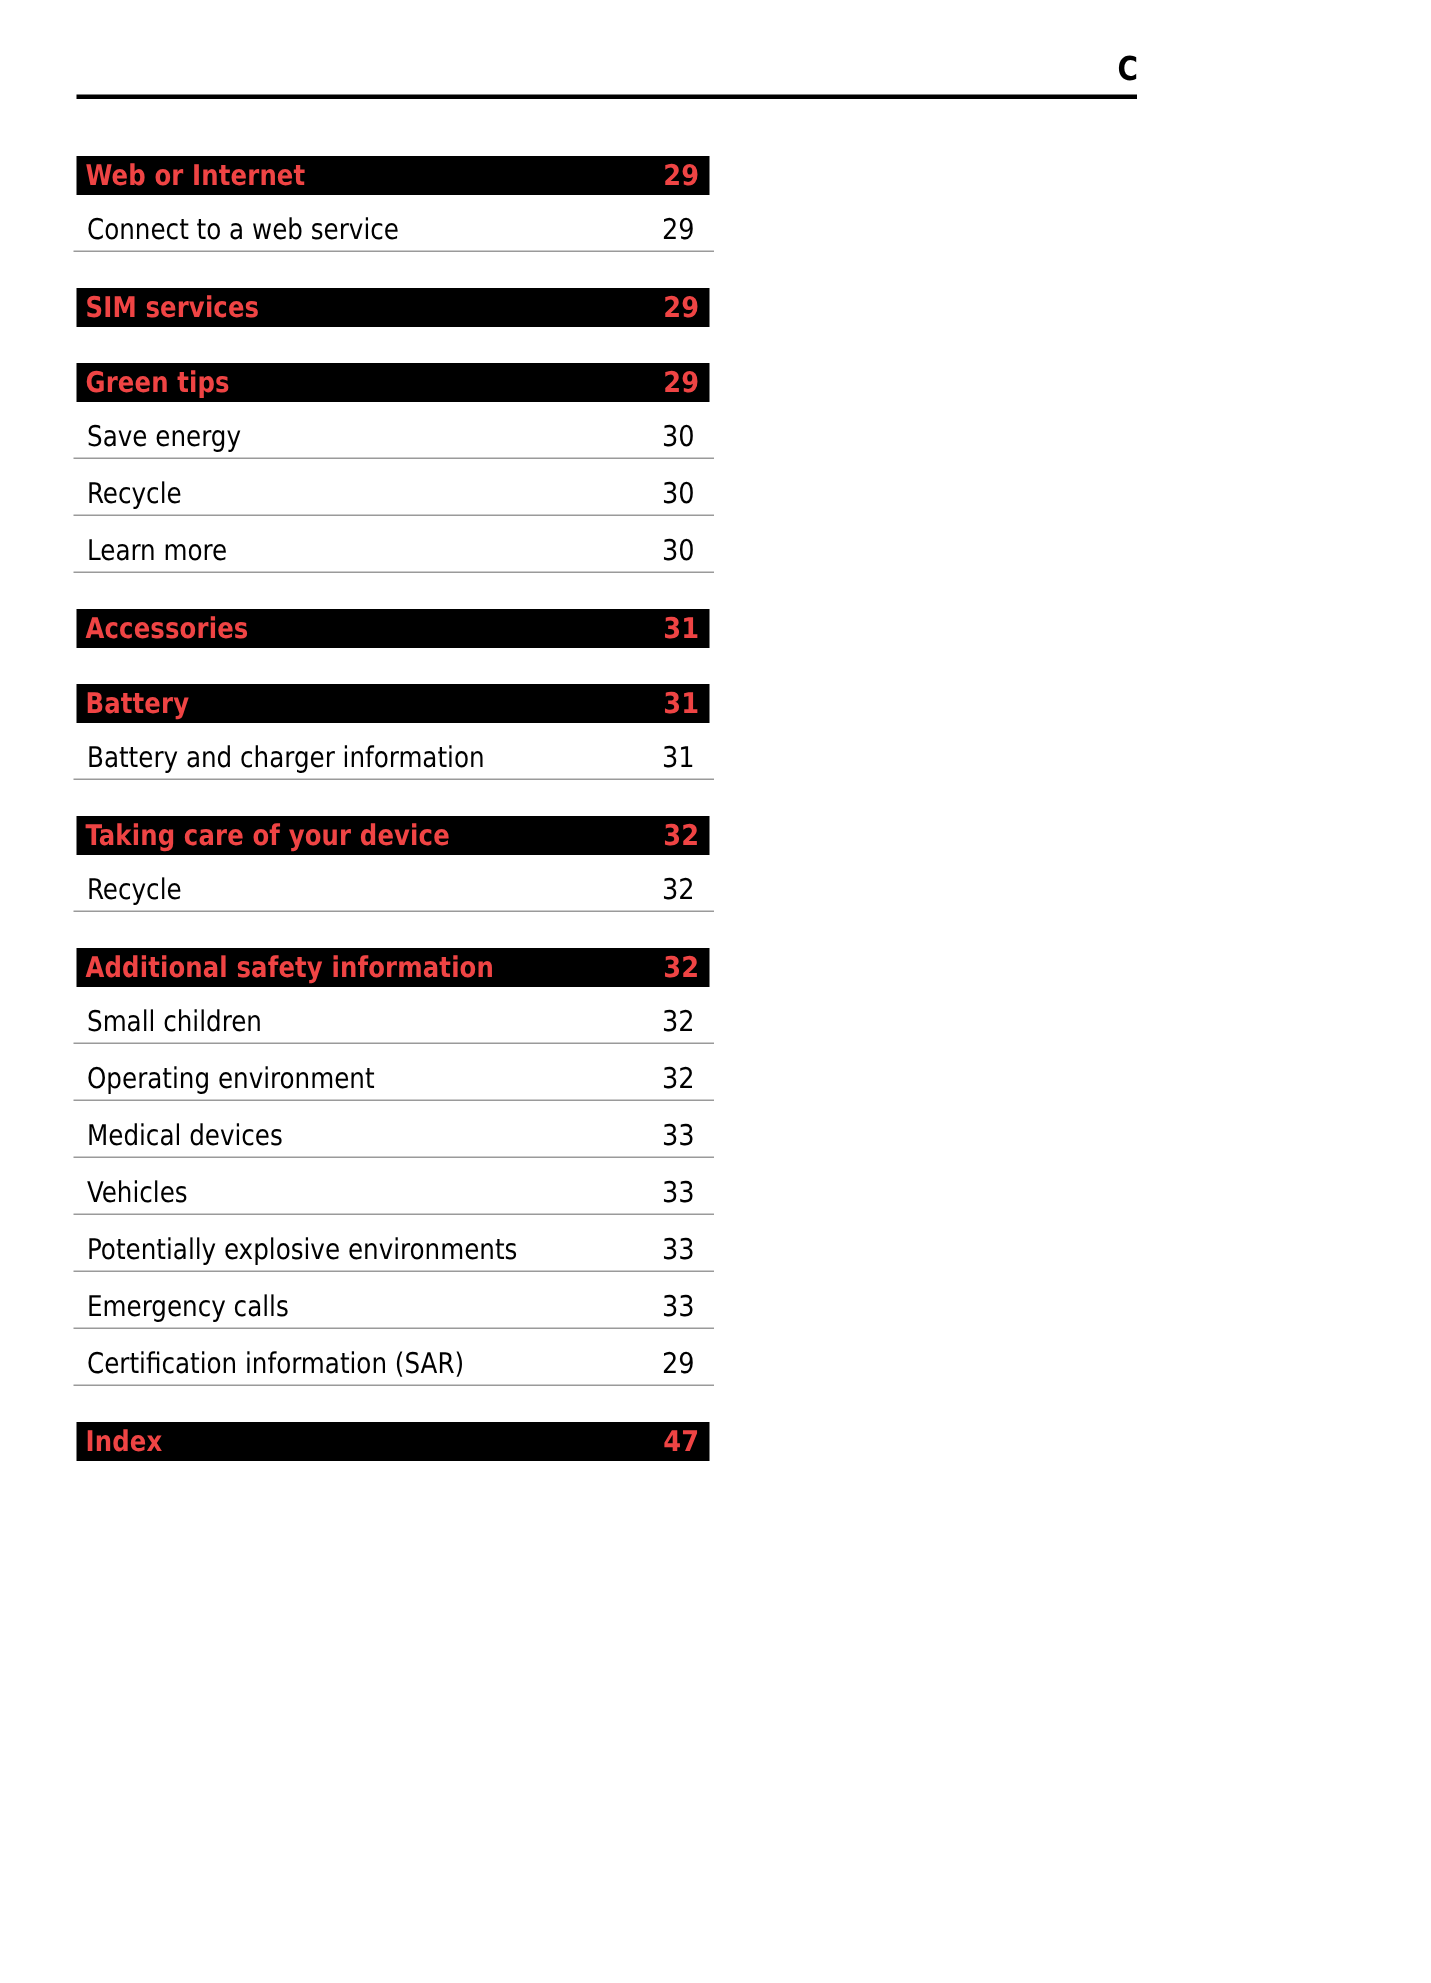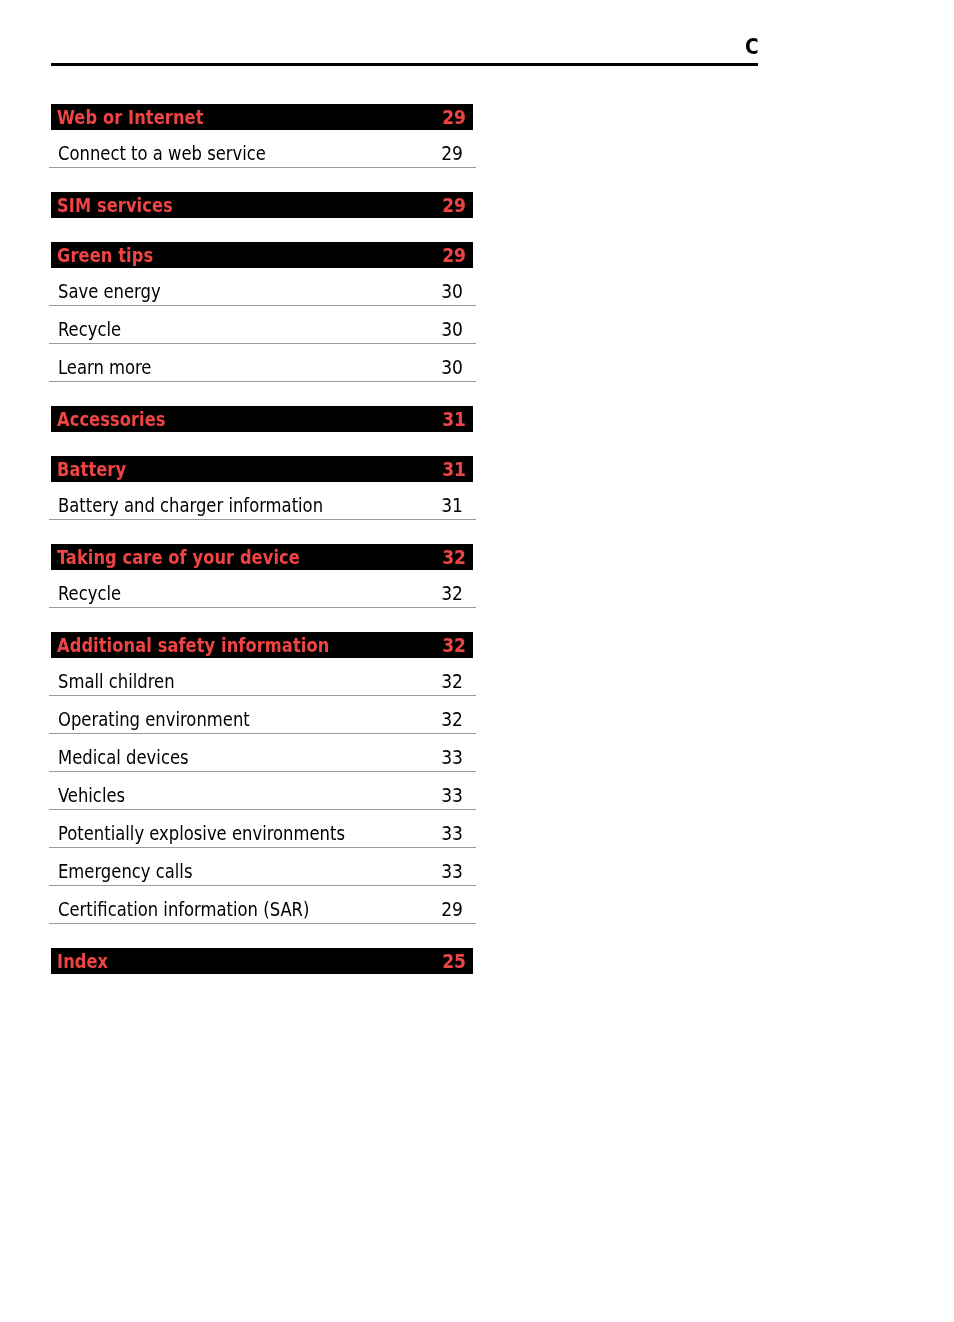--- a/index.html
+++ b/index.html
@@ -256,18 +256,18 @@
           </li>
           <li class="toc-entry">
             <span class="e-label">Certification information (SAR)</span>
             <span class="e-page">29</span>
           </li>
         </ul>
       </div>
       <div class="toc-section">
         <div class="toc-heading">
           <span class="h-label">Index</span>
-          <span class="h-page">25</span>
+          <span class="h-page">47</span>
         </div>
       </div>
     </div>
 
 </div>
 
 </body></html>

